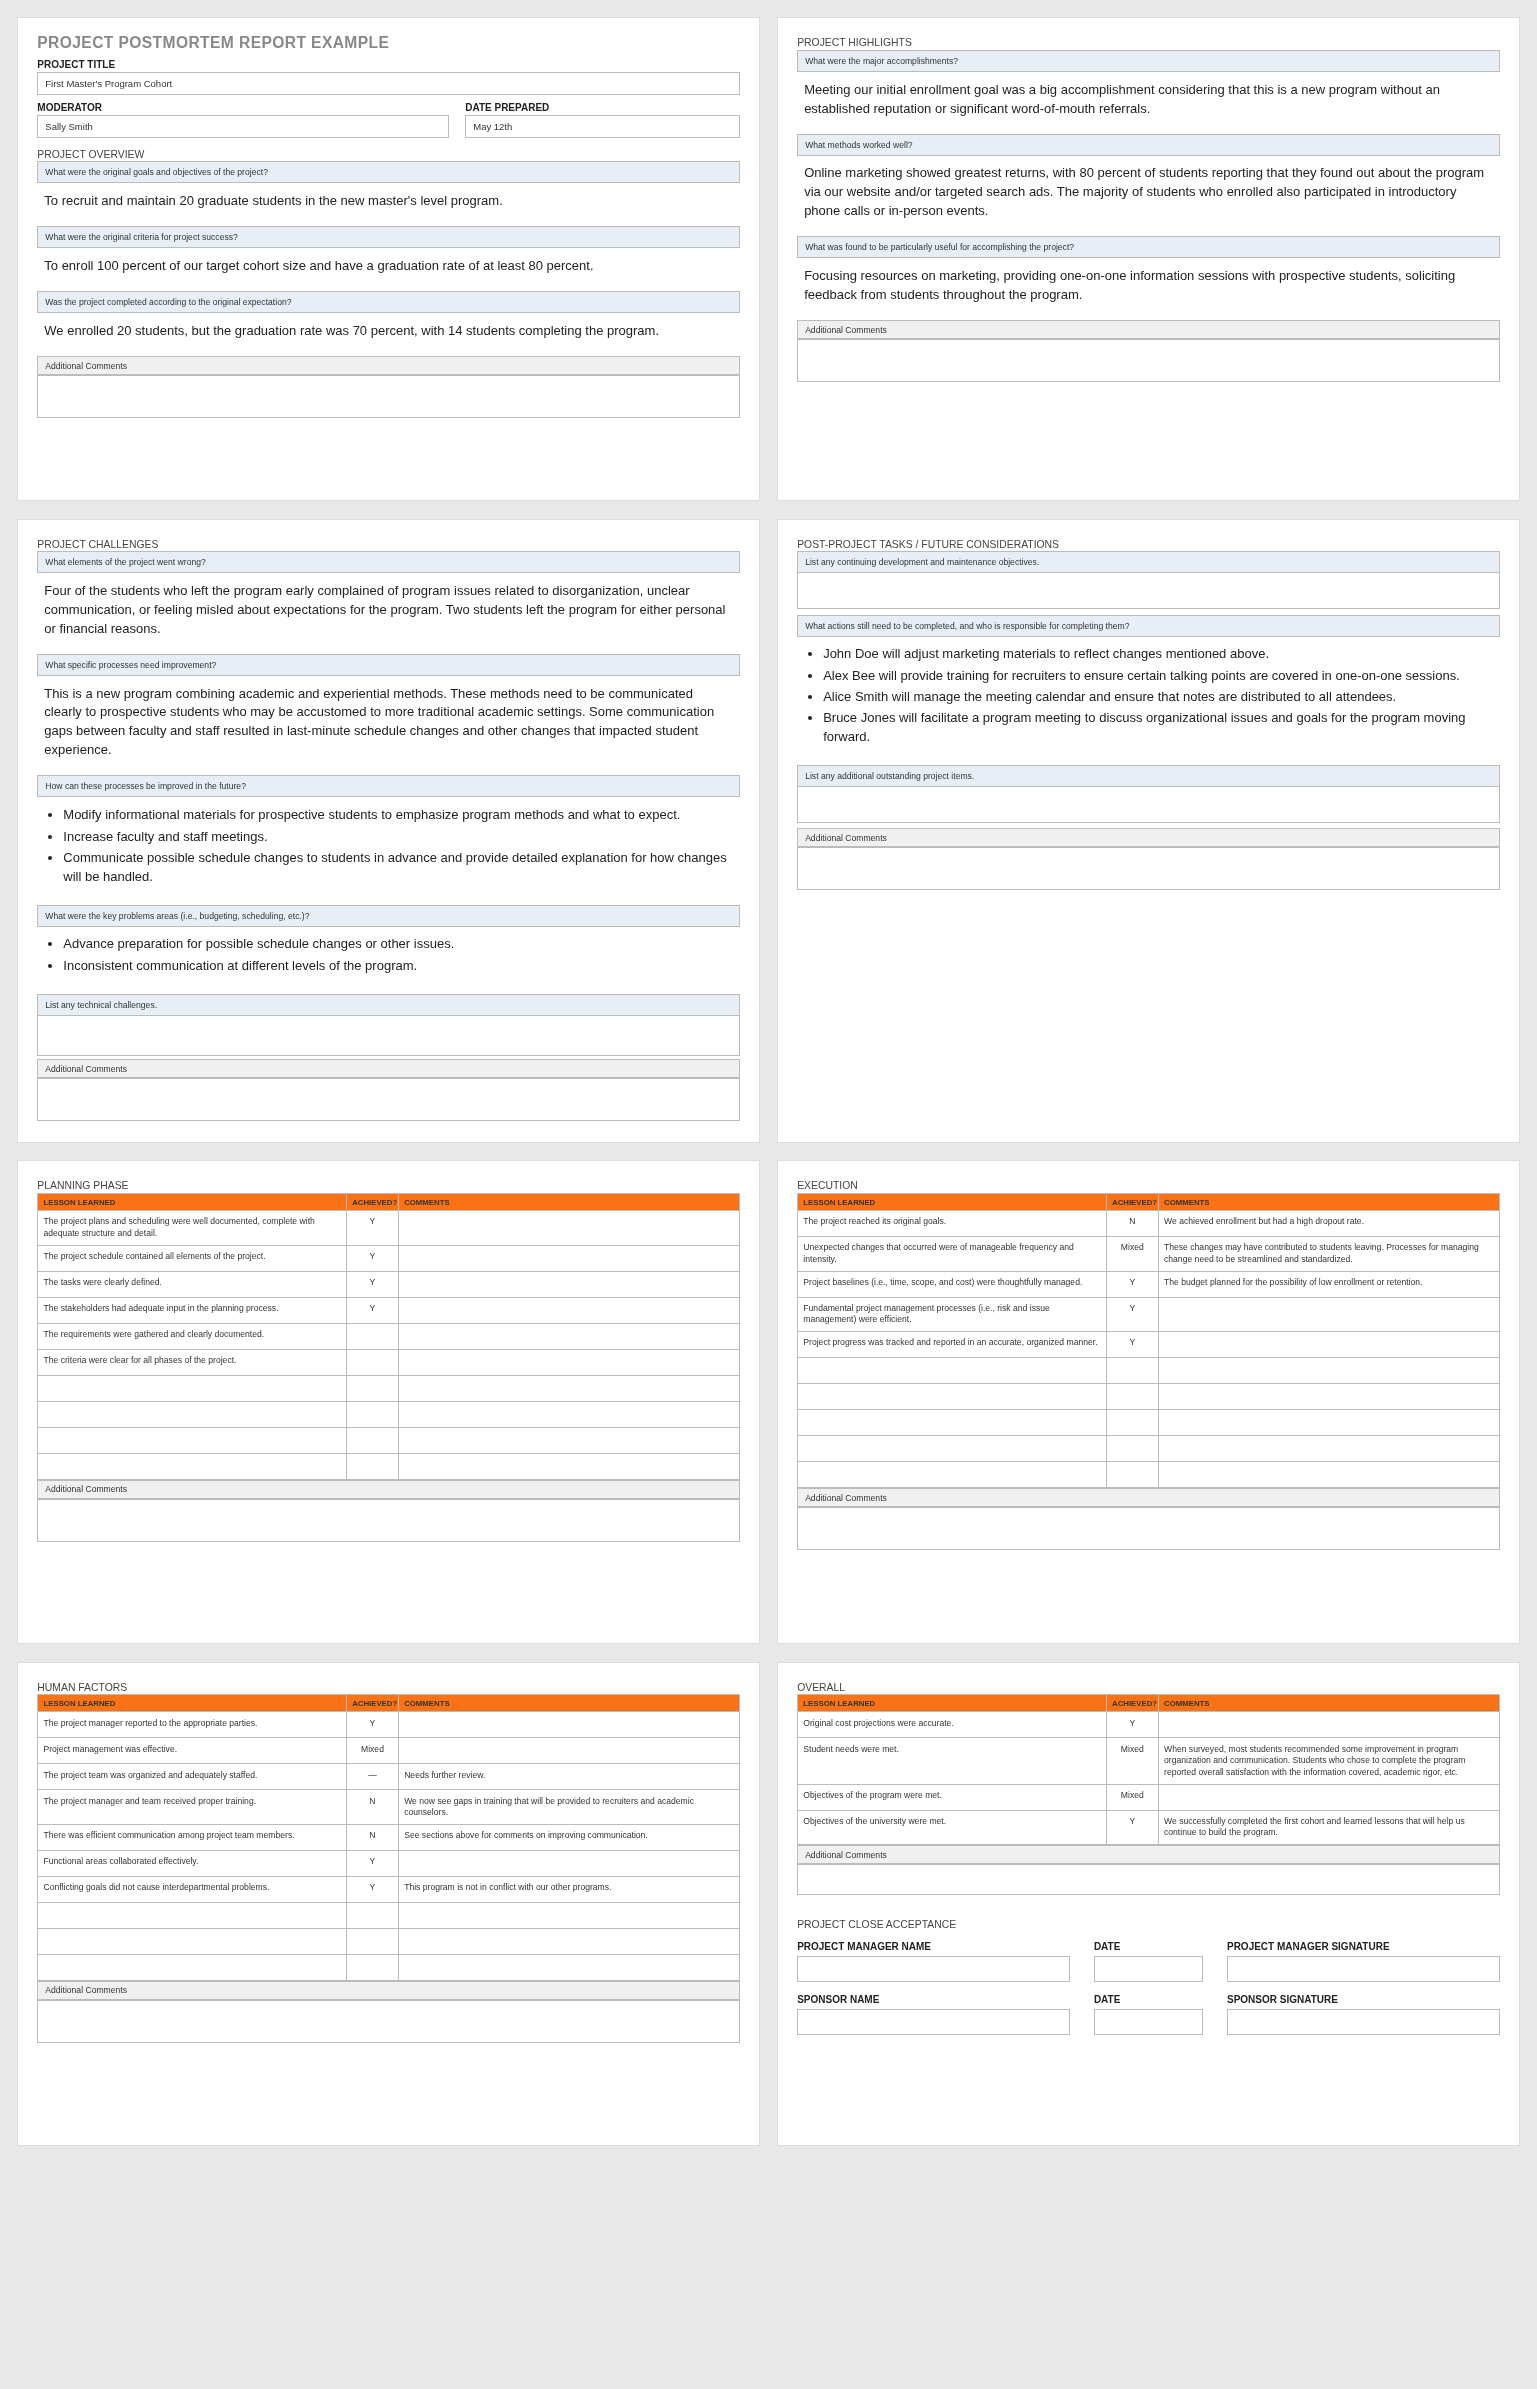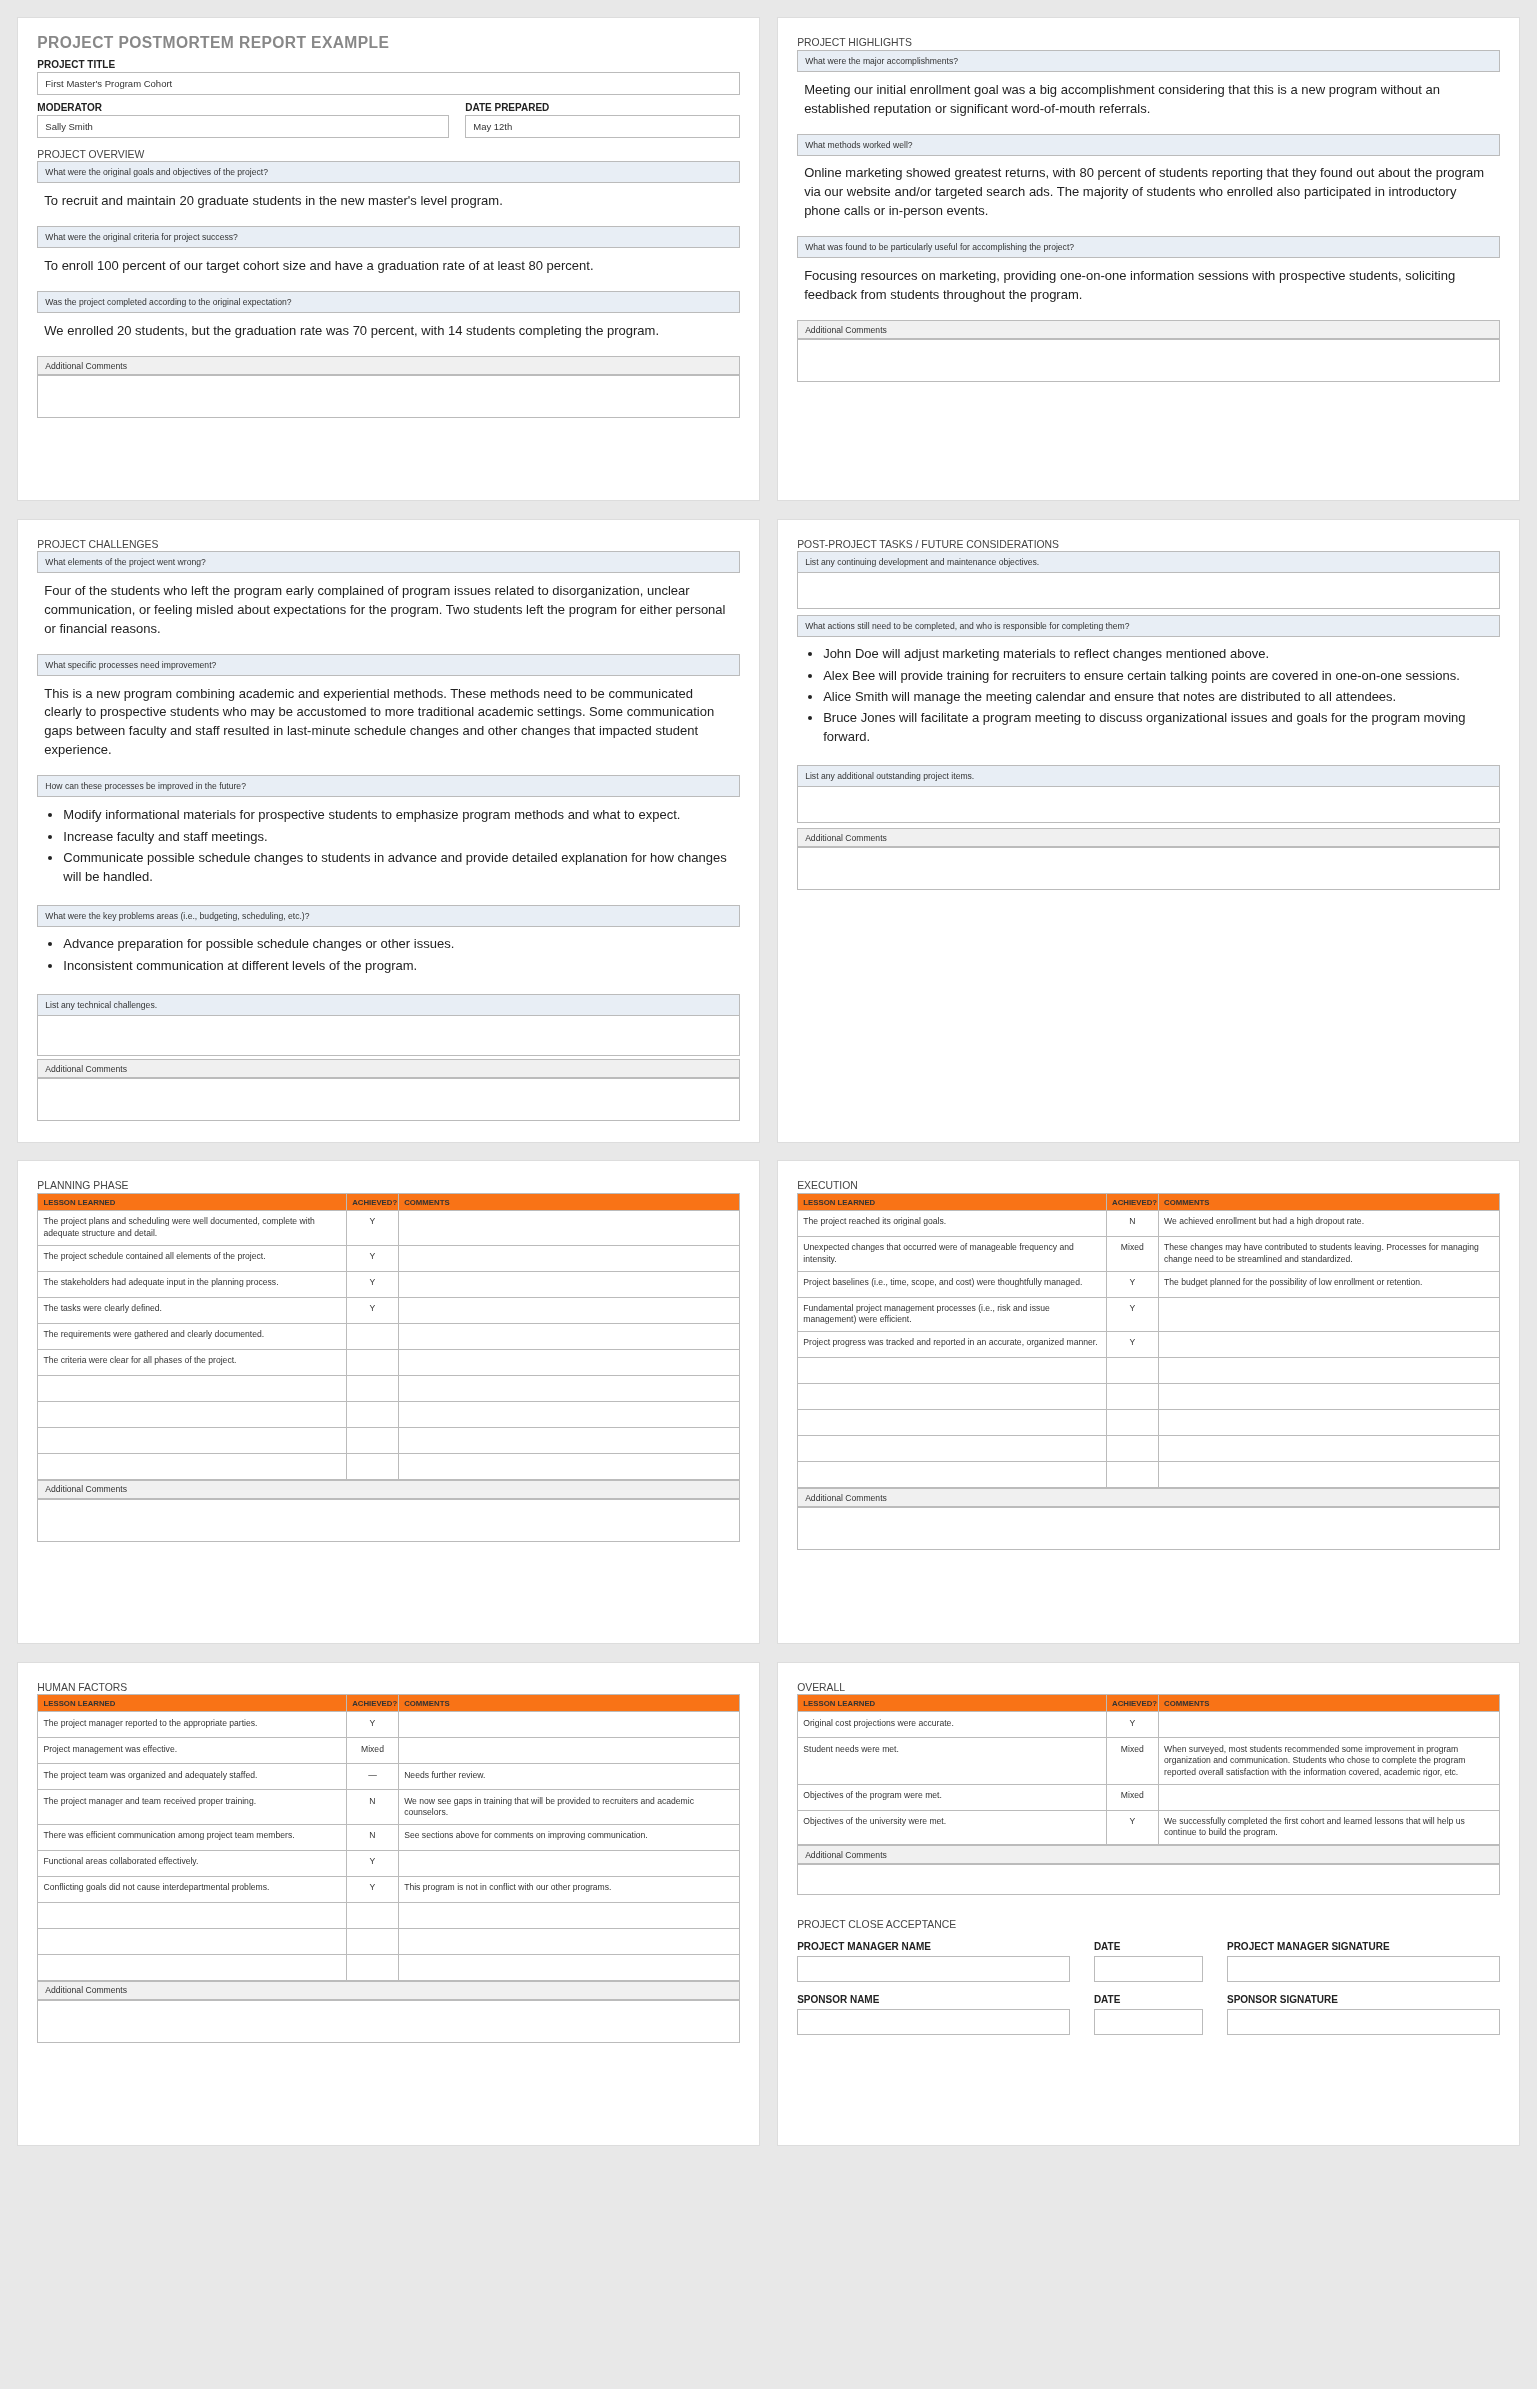--- a/index.html
+++ b/index.html
@@ -267,26 +267,26 @@
               <td>The project plans and scheduling were well documented, complete with adequate structure and detail.</td>
               <td class="ach">Y</td>
               <td></td>
             </tr>
             <tr>
               <td>The project schedule contained all elements of the project.</td>
               <td class="ach">Y</td>
               <td></td>
             </tr>
             <tr>
+              <td>The tasks were clearly defined.</td>
+              <td class="ach">Y</td>
+              <td></td>
+            </tr>
+            <tr>
               <td>The stakeholders had adequate input in the planning process.</td>
-              <td class="ach">Y</td>
-              <td></td>
-            </tr>
-            <tr>
-              <td>The tasks were clearly defined.</td>
               <td class="ach">Y</td>
               <td></td>
             </tr>
             <tr>
               <td>The requirements were gathered and clearly documented.</td>
               <td class="ach"></td>
               <td></td>
             </tr>
             <tr>
               <td>The criteria were clear for all phases of the project.</td>

